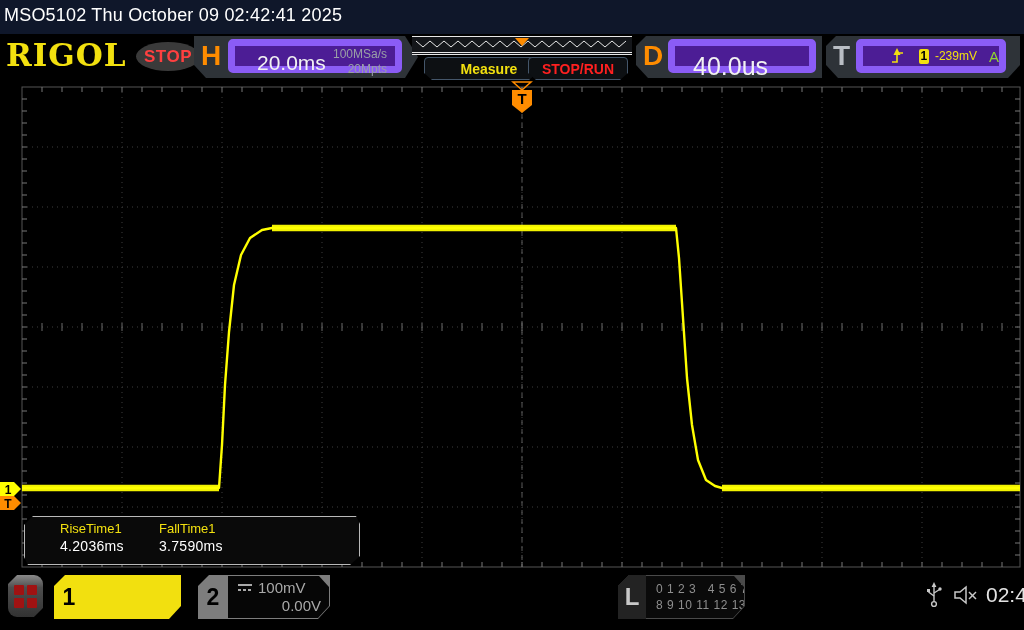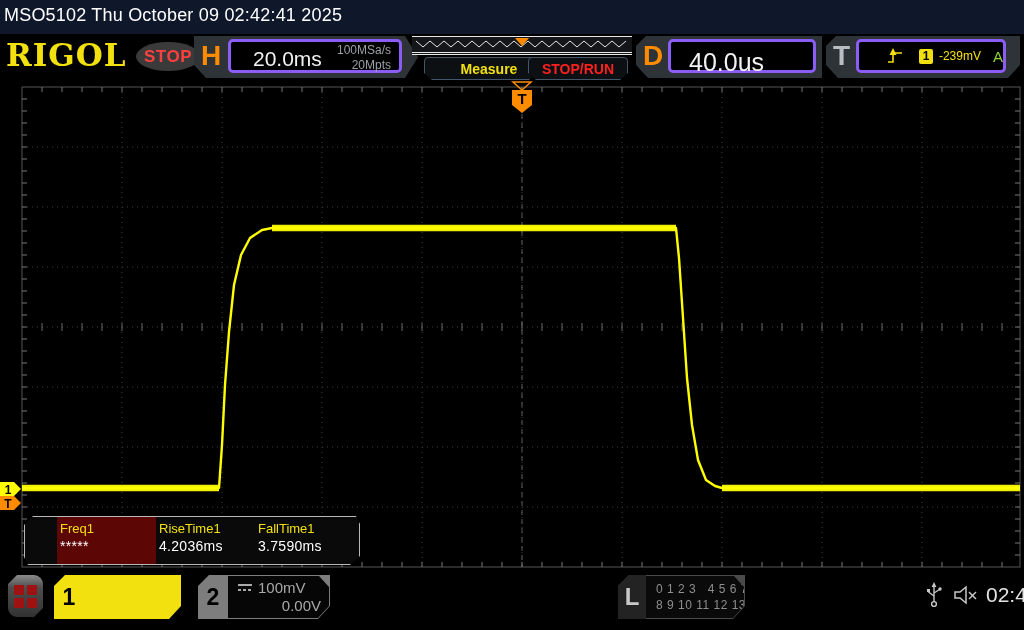--- a/index.html
+++ b/index.html
@@ -19,21 +19,21 @@
         color:#ff4040;font-weight:bold;font-size:17px;letter-spacing:.5px;margin-left:14px;}
   .shell{position:absolute;background:#2e3338;}
   .shell-h{left:194px;top:2px;width:224px;height:42px;
         clip-path:polygon(0 0,calc(100% - 13px) 0,100% 50%,calc(100% - 13px) 100%,12px 100%,0 calc(100% - 13px));}
   .shell-d{left:636px;top:2px;width:186px;height:42px;
         clip-path:polygon(10px 0,100% 0,100% 100%,12px 100%,0 calc(100% - 13px),0 10px);}
   .shell-t{left:826px;top:2px;width:194px;height:42px;
         clip-path:polygon(10px 0,100% 0,100% calc(100% - 13px),calc(100% - 12px) 100%,12px 100%,0 calc(100% - 13px),0 10px);}
   .shell-letter{position:absolute;left:7px;top:4px;font-size:28px;font-weight:bold;color:#ff8c00;}
   .shell-t .shell-letter{color:#b9bec4;}
-  .inner-panel{position:absolute;top:3px;bottom:5px;background:#000000;border:3px solid #8b5cf6;
+  .inner-panel{position:absolute;top:3px;bottom:5px;background:#4c1d95;border:7px solid #8b5cf6;
         border-radius:5px;}
   .shell-h .inner-panel{left:34px;right:16px;}
   .shell-d .inner-panel{left:32px;right:6px;}
   .shell-t .inner-panel{left:30px;right:14px;display:flex;align-items:center;}
   .tb-value{position:absolute;left:22px;top:5px;color:#f2f2f2;font-size:21px;}
   .rate-block{position:absolute;right:8px;top:1px;text-align:right;color:#9aa0a6;font-size:12px;line-height:15px;}
   .delay-value{position:absolute;left:18px;top:6px;color:#f2f2f2;font-size:25px;}
   .trig-slope{margin-left:28px;}
   .trig-ch{background:#f2e00f;color:#000;font-weight:bold;font-size:12px;width:15px;height:15px;
         display:flex;align-items:center;justify-content:center;border-radius:2px;margin-left:16px;}
@@ -422,24 +422,20 @@
       </g>
 
       <g>
         <polygon points="0,416 14,416 21,423 14,430 0,430" fill="#ff8c00"></polygon>
         <text x="8" y="427.5" text-anchor="middle" font-size="12" font-weight="bold" fill="#000" font-family="Liberation Sans, sans-serif">T</text>
       </g>
     </svg>
 
     <div id="measure-panel">
       <div class="m-spacer"></div>
-      <div class="m-cell selected">
-        <div class="m-name">Freq1</div>
-        <div class="m-value">*****</div>
-      </div>
       <div class="m-cell">
         <div class="m-name">RiseTime1</div>
         <div class="m-value">4.2036ms</div>
       </div>
       <div class="m-cell">
         <div class="m-name">FallTime1</div>
         <div class="m-value">3.7590ms</div>
       </div>
     </div>
   </div>

